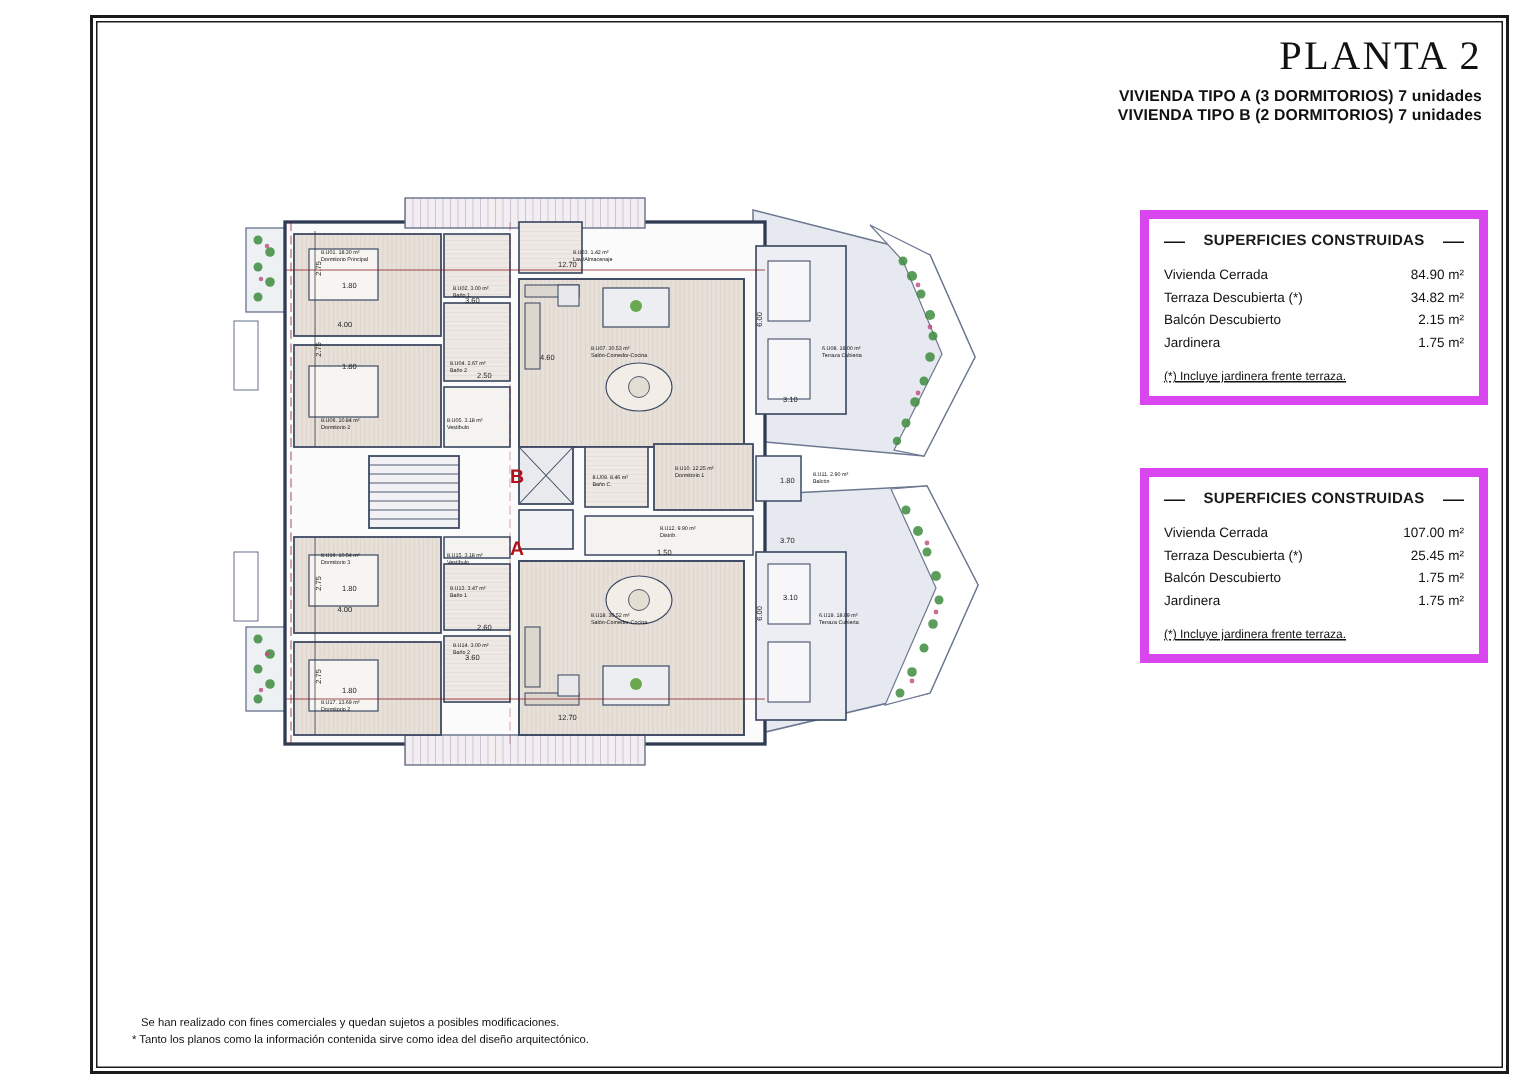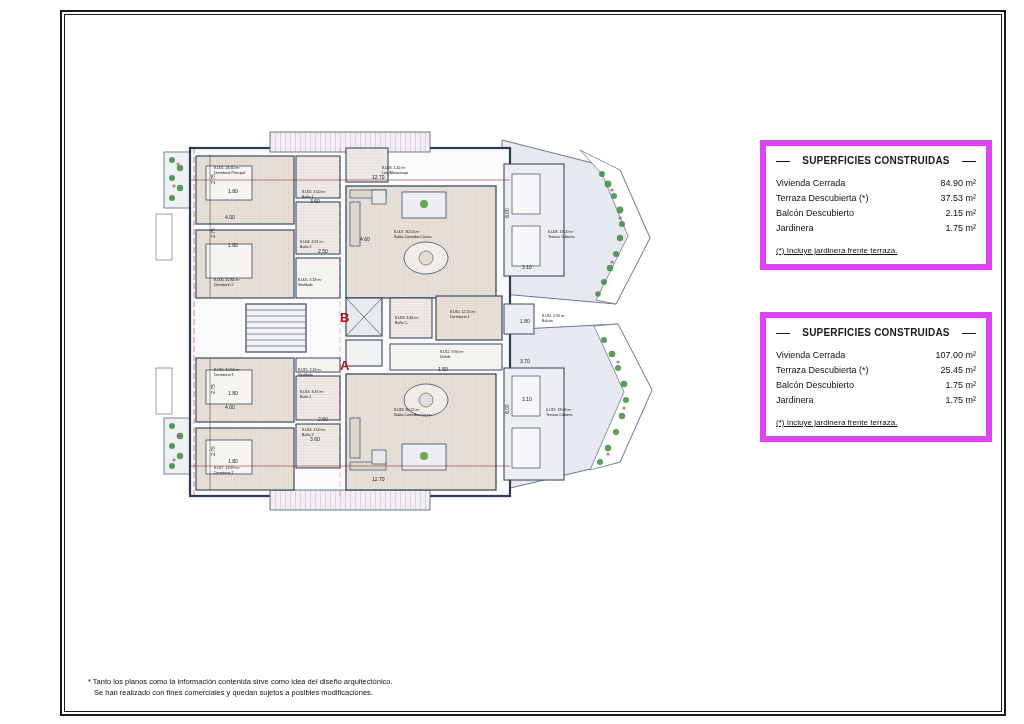--- a/index.html
+++ b/index.html
@@ -164,35 +164,40 @@
 </style>
 </head>
 <body>
 
 <div id="page">
 
   <div class="left-strip"></div>
   <div class="sheet-frame"></div>
   <div class="sheet-frame-inner"></div>
 
+  <div class="title-block">
+    <div class="title-main">PLANTA 2</div>
+    <div class="title-sub">VIVIENDA TIPO A (3 DORMITORIOS) 7 unidades</div>
+    <div class="title-sub2">VIVIENDA TIPO B (2 DORMITORIOS) 7 unidades</div>
+  </div>
 
   <div class="spec-panel" style="left:760px; top:140px;">
     <div class="spec-box">
       <div class="spec-box-head">
         <span class="rule-l"></span>
         <span>SUPERFICIES CONSTRUIDAS</span>
         <span class="rule-r"></span>
       </div>
       <div class="spec-row">
         <span>Vivienda Cerrada</span>
         <span class="val">84.90 m²</span>
       </div>
       <div class="spec-row">
         <span>Terraza Descubierta (*)</span>
-        <span class="val">37.53 m²</span>
+        <span class="val">34.82 m²</span>
       </div>
       <div class="spec-row">
         <span>Balcón Descubierto</span>
         <span class="val">2.15 m²</span>
       </div>
       <div class="spec-row">
         <span>Jardinera</span>
         <span class="val">1.75 m²</span>
       </div>
       <div class="spec-note">(*) Incluye jardinera frente terraza.</div>
@@ -220,22 +225,22 @@
       </div>
       <div class="spec-row">
         <span>Jardinera</span>
         <span class="val">1.75 m²</span>
       </div>
       <div class="spec-note">(*) Incluye jardinera frente terraza.</div>
     </div>
   </div>
 
   <div class="footnote">
+    <div style="padding-left:6px">Se han realizado con fines comerciales y quedan sujetos a posibles modificaciones.</div>
     <div>* Tanto los planos como la información contenida sirve como idea del diseño arquitectónico.</div>
-    <div style="padding-left:6px">Se han realizado con fines comerciales y quedan sujetos a posibles modificaciones.</div>
   </div>
 
   <div id="plan">
     <svg width="510" height="410" viewBox="0 0 510 410">
 
       <defs>
         <pattern id="hatch" width="4" height="4" patternUnits="userSpaceOnUse" patternTransform="rotate(45)">
           <rect width="4" height="4" fill="#e8e6ea"></rect>
           <line x1="0" y1="0" x2="0" y2="4" stroke="#9a93a8" stroke-width="0.7"></line>
         </pattern>

